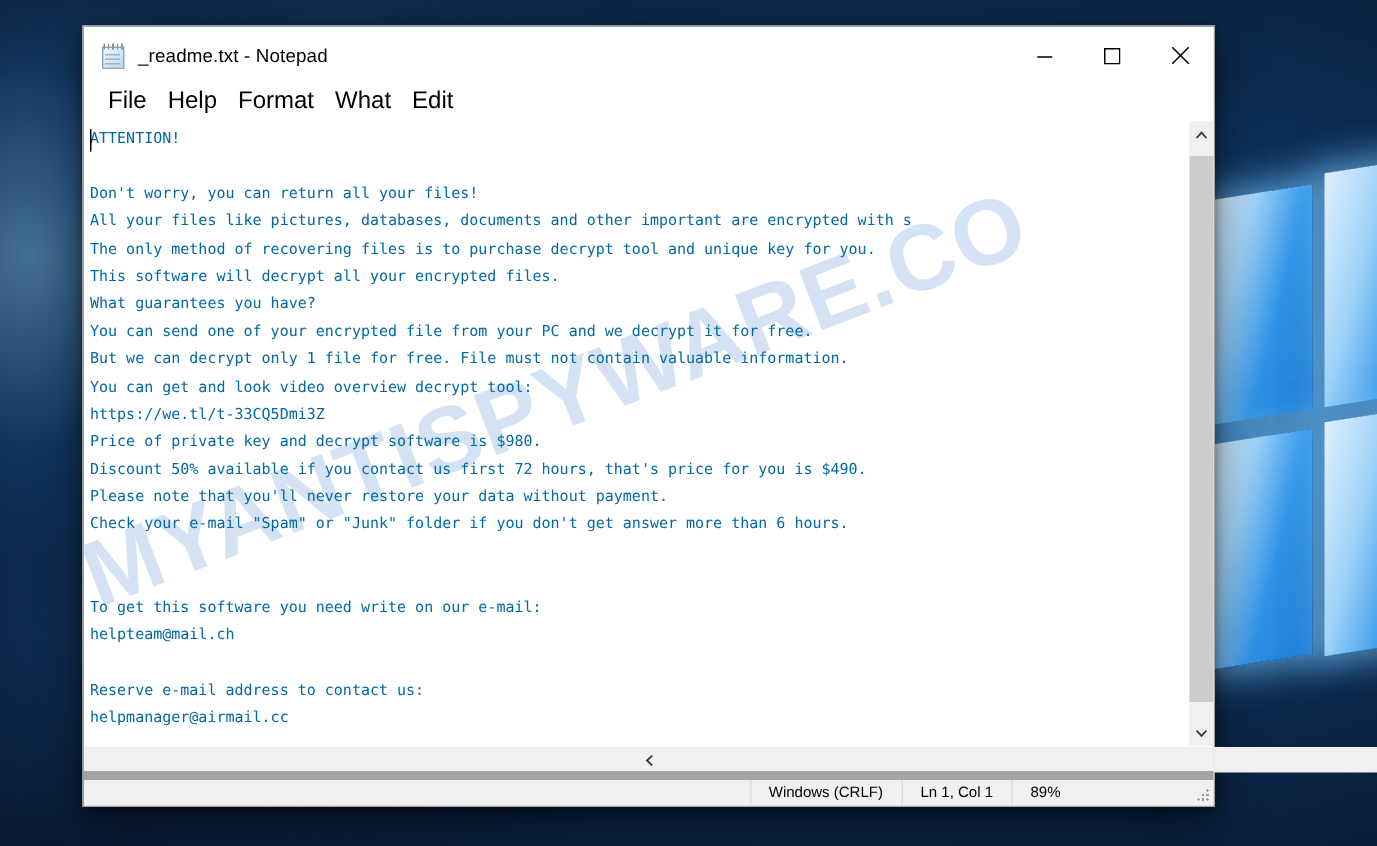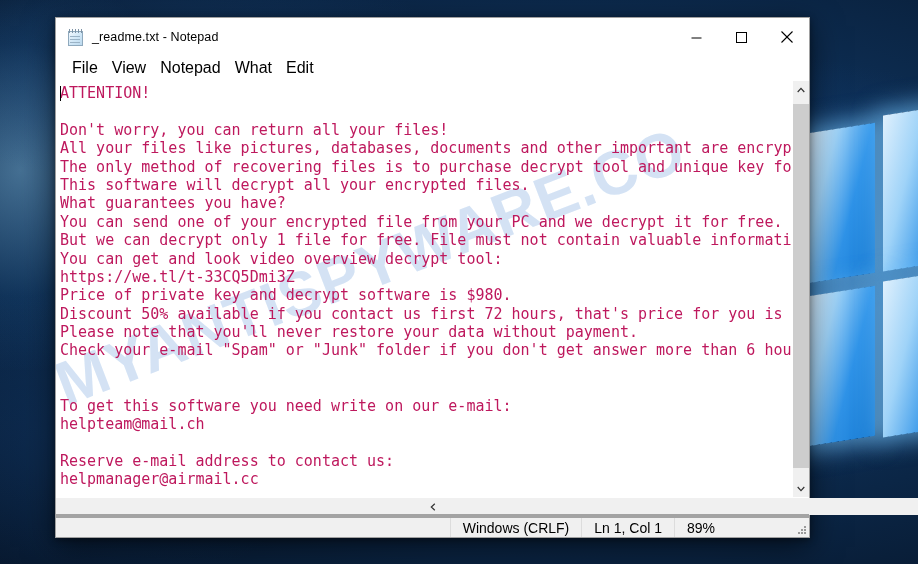--- a/index.html
+++ b/index.html
@@ -148,23 +148,23 @@
     transform:rotate(-21deg);
     white-space:nowrap;
     pointer-events:none;
     user-select:none;
   }
 
   .text-content{
     position:relative;
     padding:3px 0 0 4px;
     font-family:"DejaVu Sans Mono", monospace;
-    font-size:15px;
+    font-size:10px;
     line-height:18.4px;
-    color:#be185d;
+    color:#0369a1;
     white-space:pre;
     z-index:2;
   }
   .text-content .ln{ display:block; height:18.4px; }
 
   .caret{
     position:absolute;
     left:4px; top:5px;
     width:1px; height:15px;
     background:#000;
@@ -202,24 +202,24 @@
   .hs-track{ flex:1; position:relative; background:#f0f0f0; }
   .sb-thumb-h{
     position:absolute; top:0; bottom:0;
     left:0; width:74%;
     background:#cdcdcd;
   }
 
   .statusbar{
     height:23px;
     background:#f0f0f0;
-    border-top:4px solid #a3a3a3;
+    border-top:6px solid #a3a3a3;
     display:flex; align-items:stretch;
     flex-shrink:0;
-    font-size:14px; color:#000;
+    font-size:10px; color:#000;
   }
   .st-spacer{ flex:1; }
   .st-cell{
     display:flex; align-items:center;
     padding:0 12px;
     border-left:1px solid #dcdcdc;
     white-space:nowrap;
   }
   .st-zoom{ width:118px; }
   .st-grip{
@@ -278,22 +278,22 @@
         <svg width="12" height="12" viewBox="0 0 12 12">
           <line x1="0.5" y1="0.5" x2="11.5" y2="11.5" stroke="#000" stroke-width="1.1"></line>
           <line x1="11.5" y1="0.5" x2="0.5" y2="11.5" stroke="#000" stroke-width="1.1"></line>
         </svg>
       </div>
     </div>
   </div>
 
   <div class="menubar">
     <div class="menu-item">File</div>
-    <div class="menu-item">View</div>
-    <div class="menu-item">Notepad</div>
+    <div class="menu-item">Help</div>
+    <div class="menu-item">Format</div>
     <div class="menu-item">What</div>
     <div class="menu-item">Edit</div>
   </div>
 
   <div class="editor-area">
 
     <div class="text-viewport">
       <div class="watermark">MYANTISPYWARE.CO</div>
       <div class="caret"></div>
       <div class="text-content" id="note-text"><span class="ln">ATTENTION!</span><span class="ln">&nbsp;</span><span class="ln">Don't worry, you can return all your files!</span><span class="ln">All your files like pictures, databases, documents and other important are encrypted with s</span><span class="ln">The only method of recovering files is to purchase decrypt tool and unique key for you.</span><span class="ln">This software will decrypt all your encrypted files.</span><span class="ln">What guarantees you have?</span><span class="ln">You can send one of your encrypted file from your PC and we decrypt it for free.</span><span class="ln">But we can decrypt only 1 file for free. File must not contain valuable information.</span><span class="ln">You can get and look video overview decrypt tool:</span><span class="ln">https://we.tl/t-33CQ5Dmi3Z</span><span class="ln">Price of private key and decrypt software is $980.</span><span class="ln">Discount 50% available if you contact us first 72 hours, that's price for you is $490.</span><span class="ln">Please note that you'll never restore your data without payment.</span><span class="ln">Check your e-mail "Spam" or "Junk" folder if you don't get answer more than 6 hours.</span><span class="ln">&nbsp;</span><span class="ln">&nbsp;</span><span class="ln">To get this software you need write on our e-mail:</span><span class="ln">helpteam@mail.ch</span><span class="ln">&nbsp;</span><span class="ln">Reserve e-mail address to contact us:</span><span class="ln">helpmanager@airmail.cc</span><span class="ln">&nbsp;</span></div>

